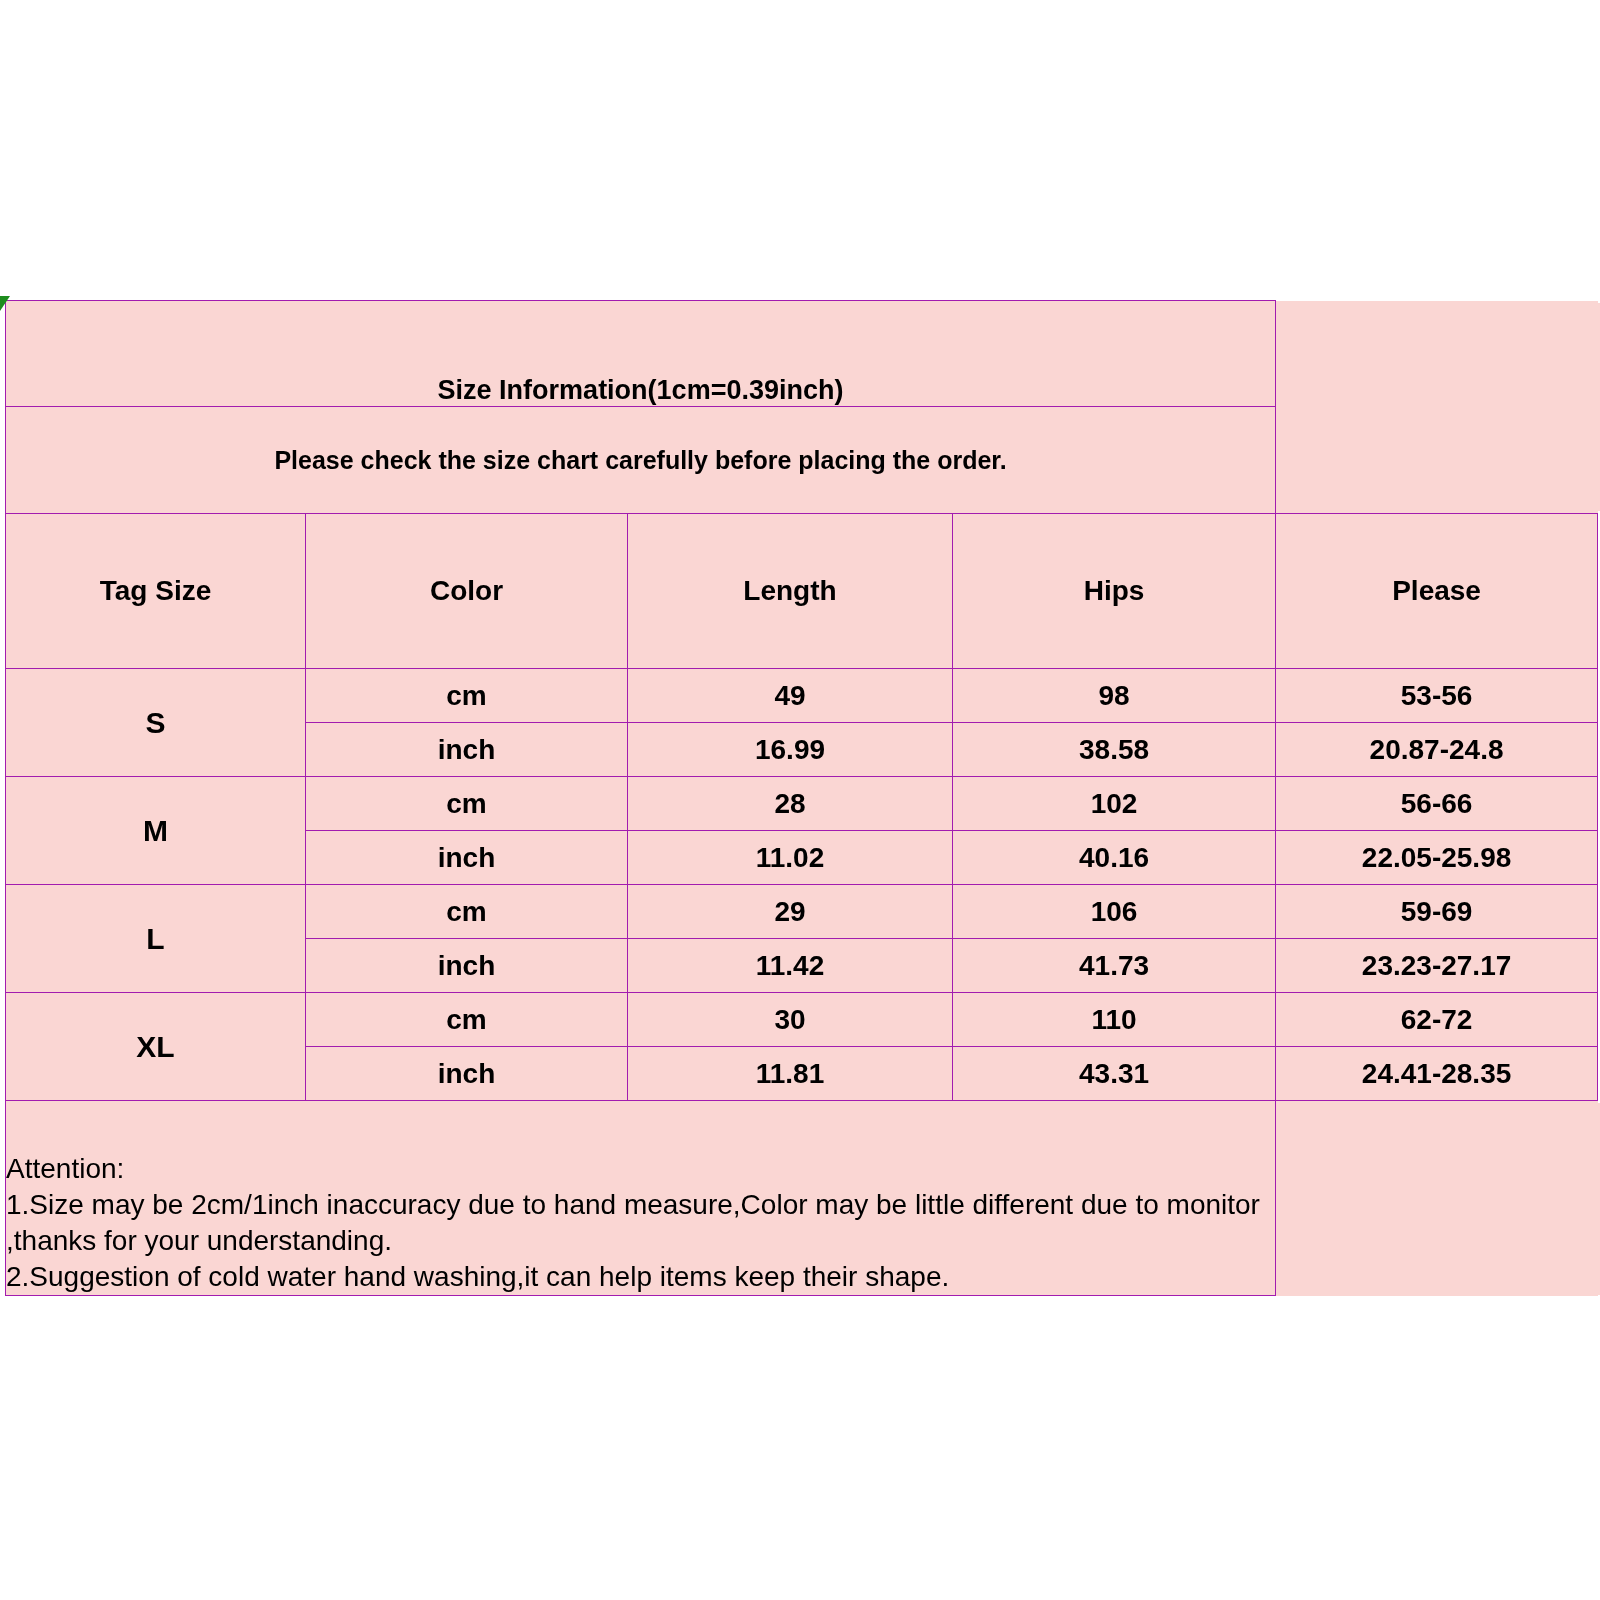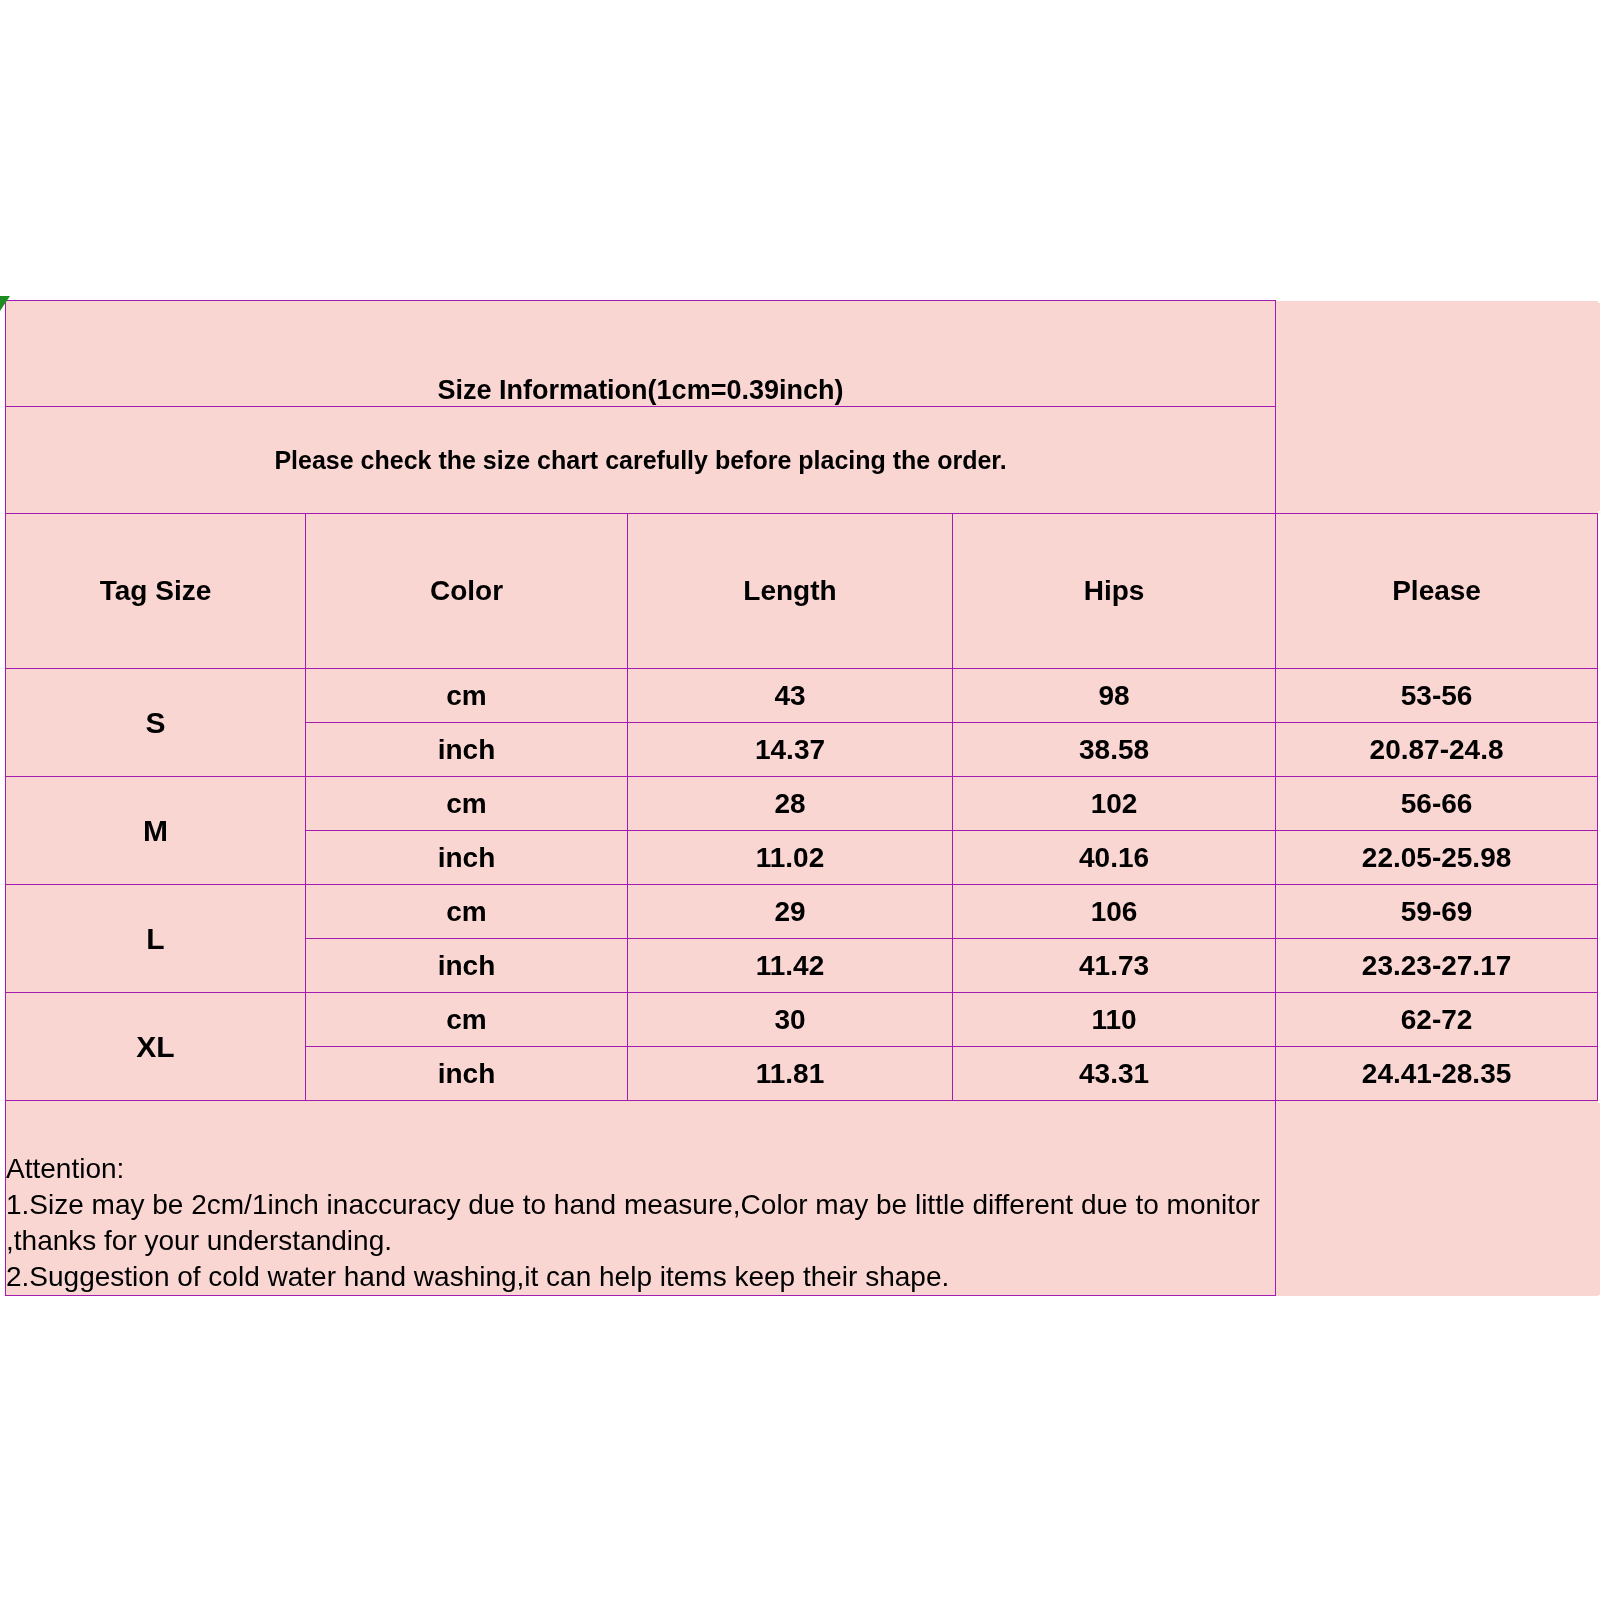--- a/index.html
+++ b/index.html
@@ -137,27 +137,27 @@
       <td class="b hdr">Tag Size</td>
       <td class="b hdr">Color</td>
       <td class="b hdr">Length</td>
       <td class="b hdr">Hips</td>
       <td class="b hdr">Please</td>
     </tr>
 
     <tr class="r-data">
       <td rowspan="2" class="b tag-cell">S</td>
       <td class="b val-cell">cm</td>
-      <td class="b val-cell">43</td>
+      <td class="b val-cell">49</td>
       <td class="b val-cell">98</td>
       <td class="b val-cell">53-56</td>
     </tr>
     <tr class="r-data">
       <td class="b val-cell">inch</td>
-      <td class="b val-cell">14.37</td>
+      <td class="b val-cell">16.99</td>
       <td class="b val-cell">38.58</td>
       <td class="b val-cell">20.87-24.8</td>
     </tr>
 
     <tr class="r-data">
       <td rowspan="2" class="b tag-cell">M</td>
       <td class="b val-cell">cm</td>
       <td class="b val-cell">28</td>
       <td class="b val-cell">102</td>
       <td class="b val-cell">56-66</td>

